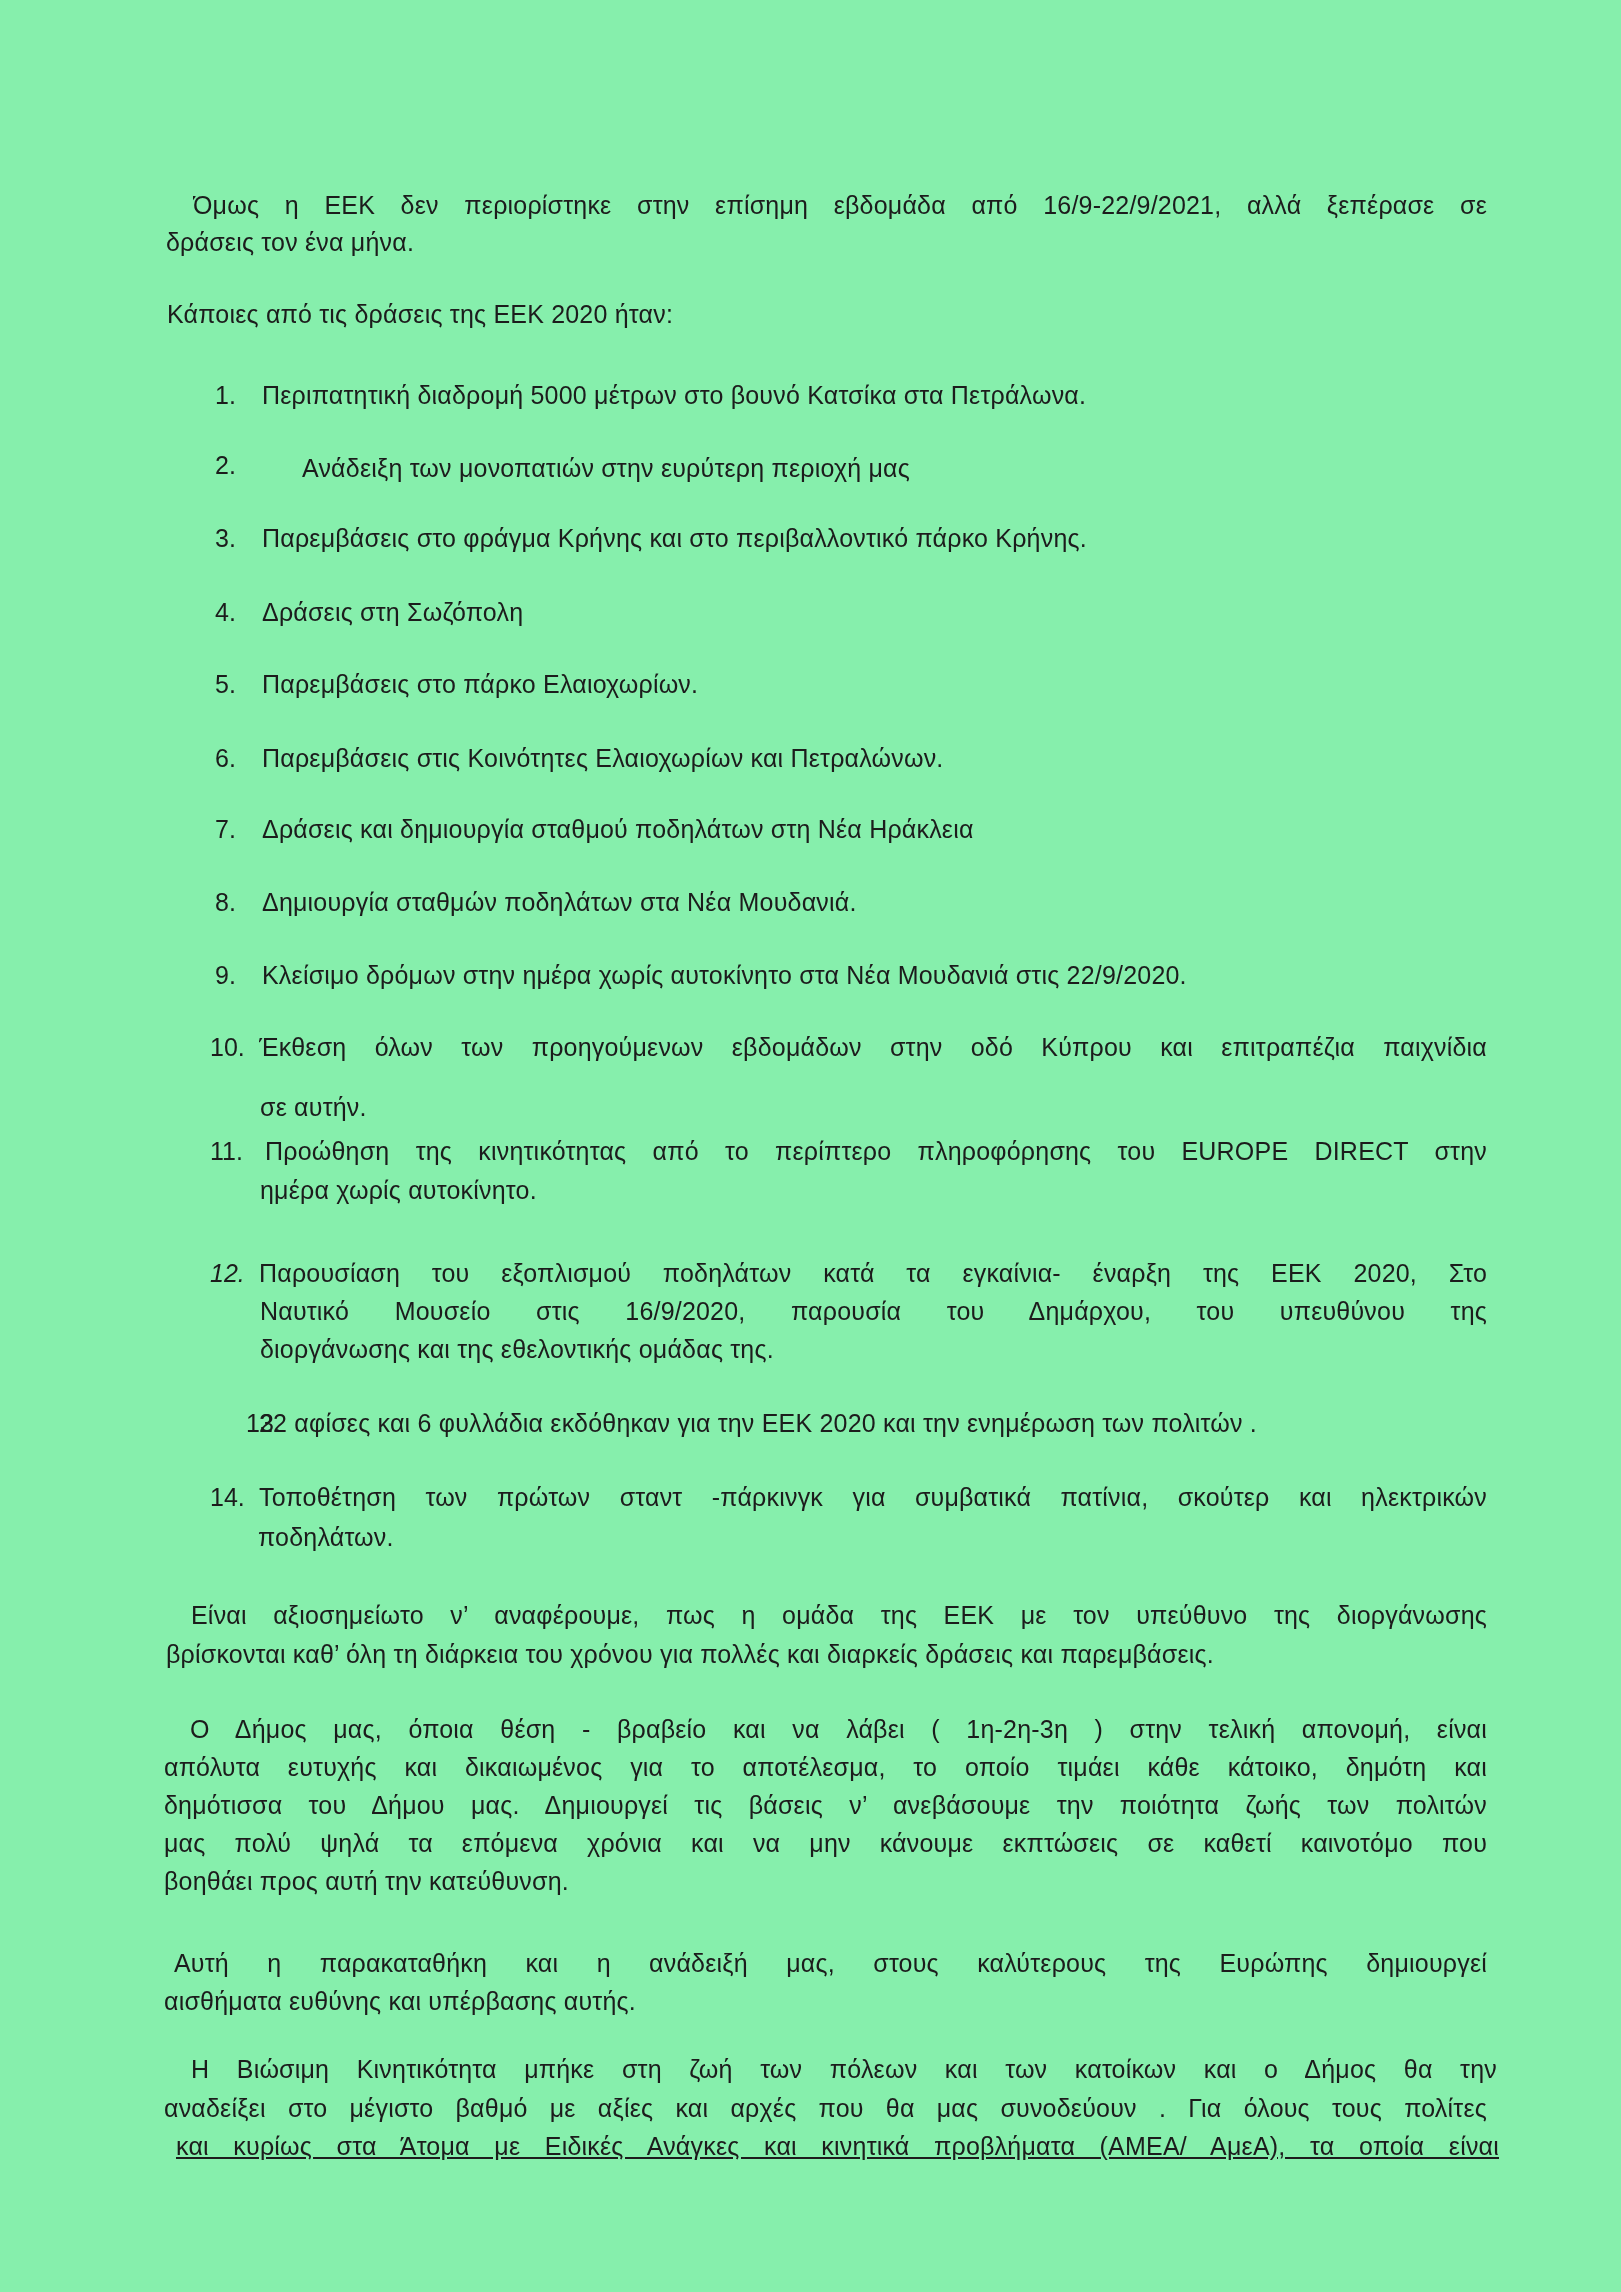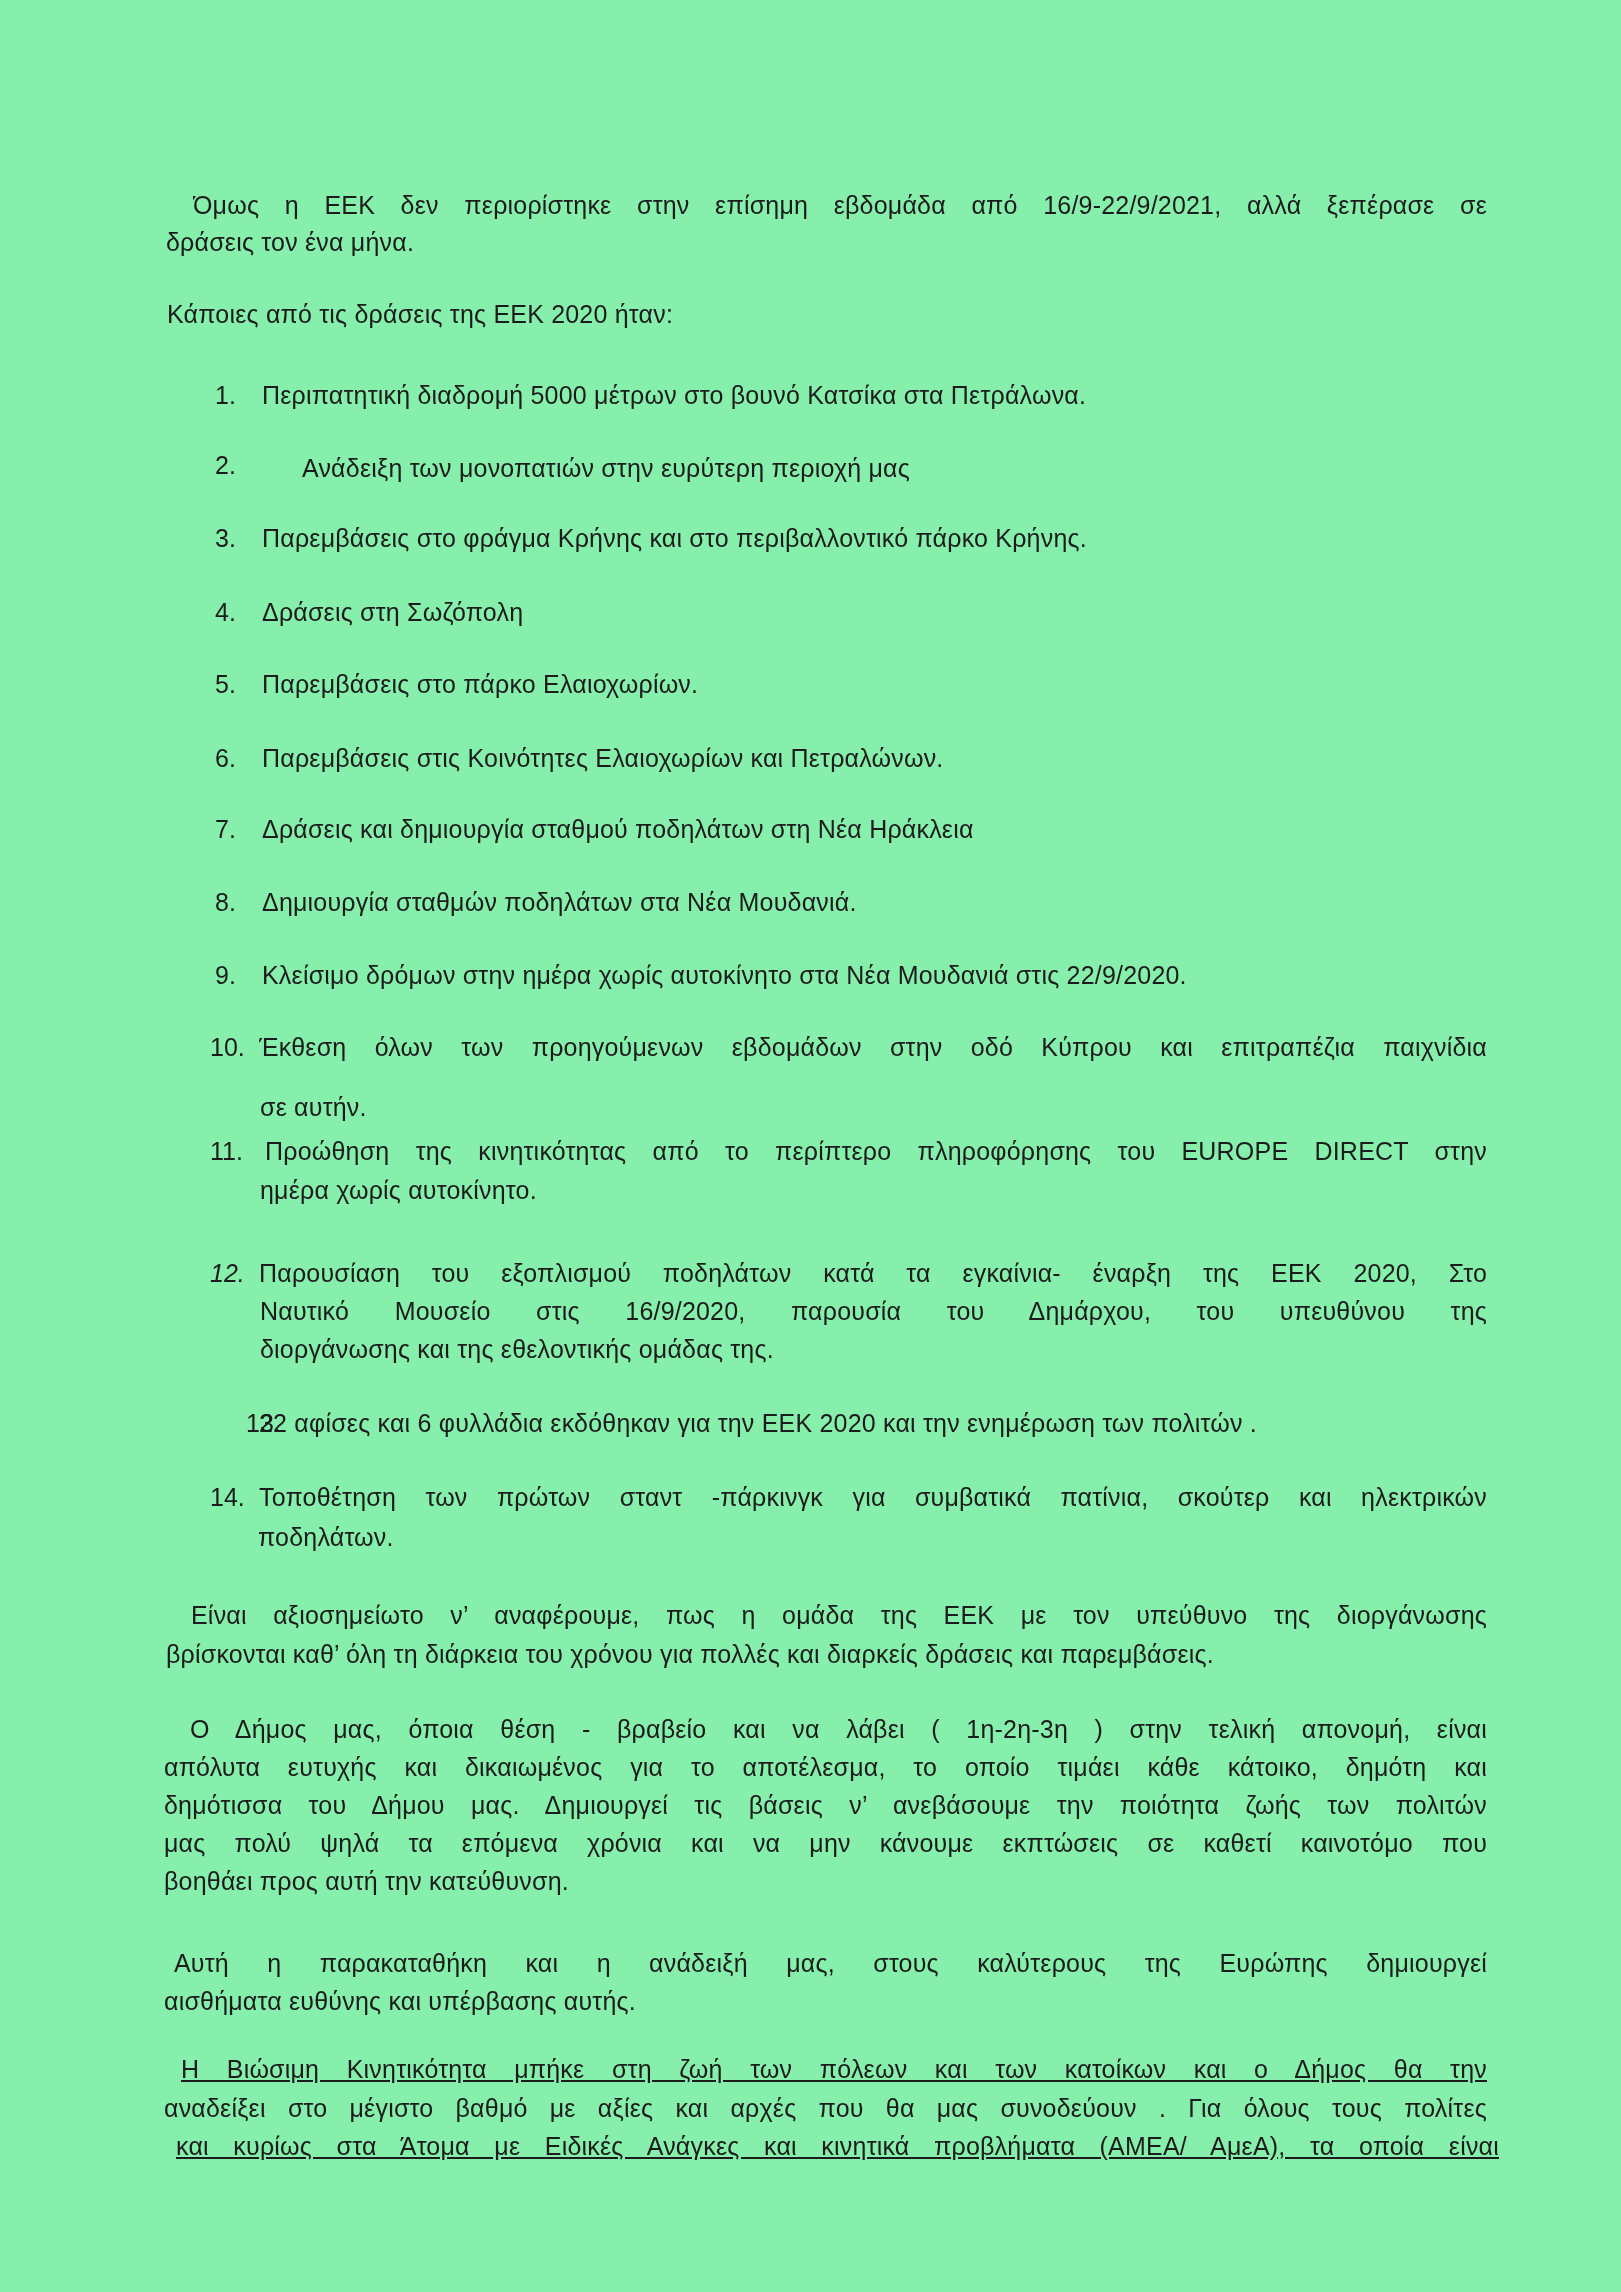--- a/index.html
+++ b/index.html
@@ -103,19 +103,19 @@
     <div class="line just" style="left:164px; top:1828px; width:1323px;">μας πολύ ψηλά τα επόμενα χρόνια και να μην κάνουμε εκπτώσεις σε καθετί καινοτόμο που</div>
     <div class="line" style="left:164px; top:1866px;">βοηθάει προς αυτή την κατεύθυνση.</div>
   </div>
 
   <div>
     <div class="line just" style="left:174px; top:1948px; width:1313px;">Αυτή η παρακαταθήκη και η ανάδειξή μας, στους καλύτερους της Ευρώπης δημιουργεί</div>
     <div class="line" style="left:164px; top:1986px;">αισθήματα ευθύνης και  υπέρβασης αυτής.</div>
   </div>
 
   <div>
-    <div class="line just" style="left:181px; top:2054px; width:1306px;text-decoration:underline;">Η Βιώσιμη Κινητικότητα μπήκε στη ζωή των πόλεων και  των κατοίκων και ο Δήμος θα την</div>
+    <div class="line just" style="left:191px; top:2054px; width:1306px;">Η Βιώσιμη Κινητικότητα μπήκε στη ζωή των πόλεων και  των κατοίκων και ο Δήμος θα την</div>
     <div class="line just" style="left:164px; top:2093px; width:1323px;">αναδείξει στο μέγιστο βαθμό με αξίες και αρχές που  θα μας συνοδεύουν . Για όλους τους πολίτες</div>
     <div class="line just" style="left:176px; top:2131px; width:1323px;text-decoration:underline;">και κυρίως στα Άτομα με Ειδικές Ανάγκες και κινητικά προβλήματα (ΑΜΕΑ/ ΑμεΑ), τα οποία  είναι</div>
   </div>
 
 </div>
 
 
 </body></html>

